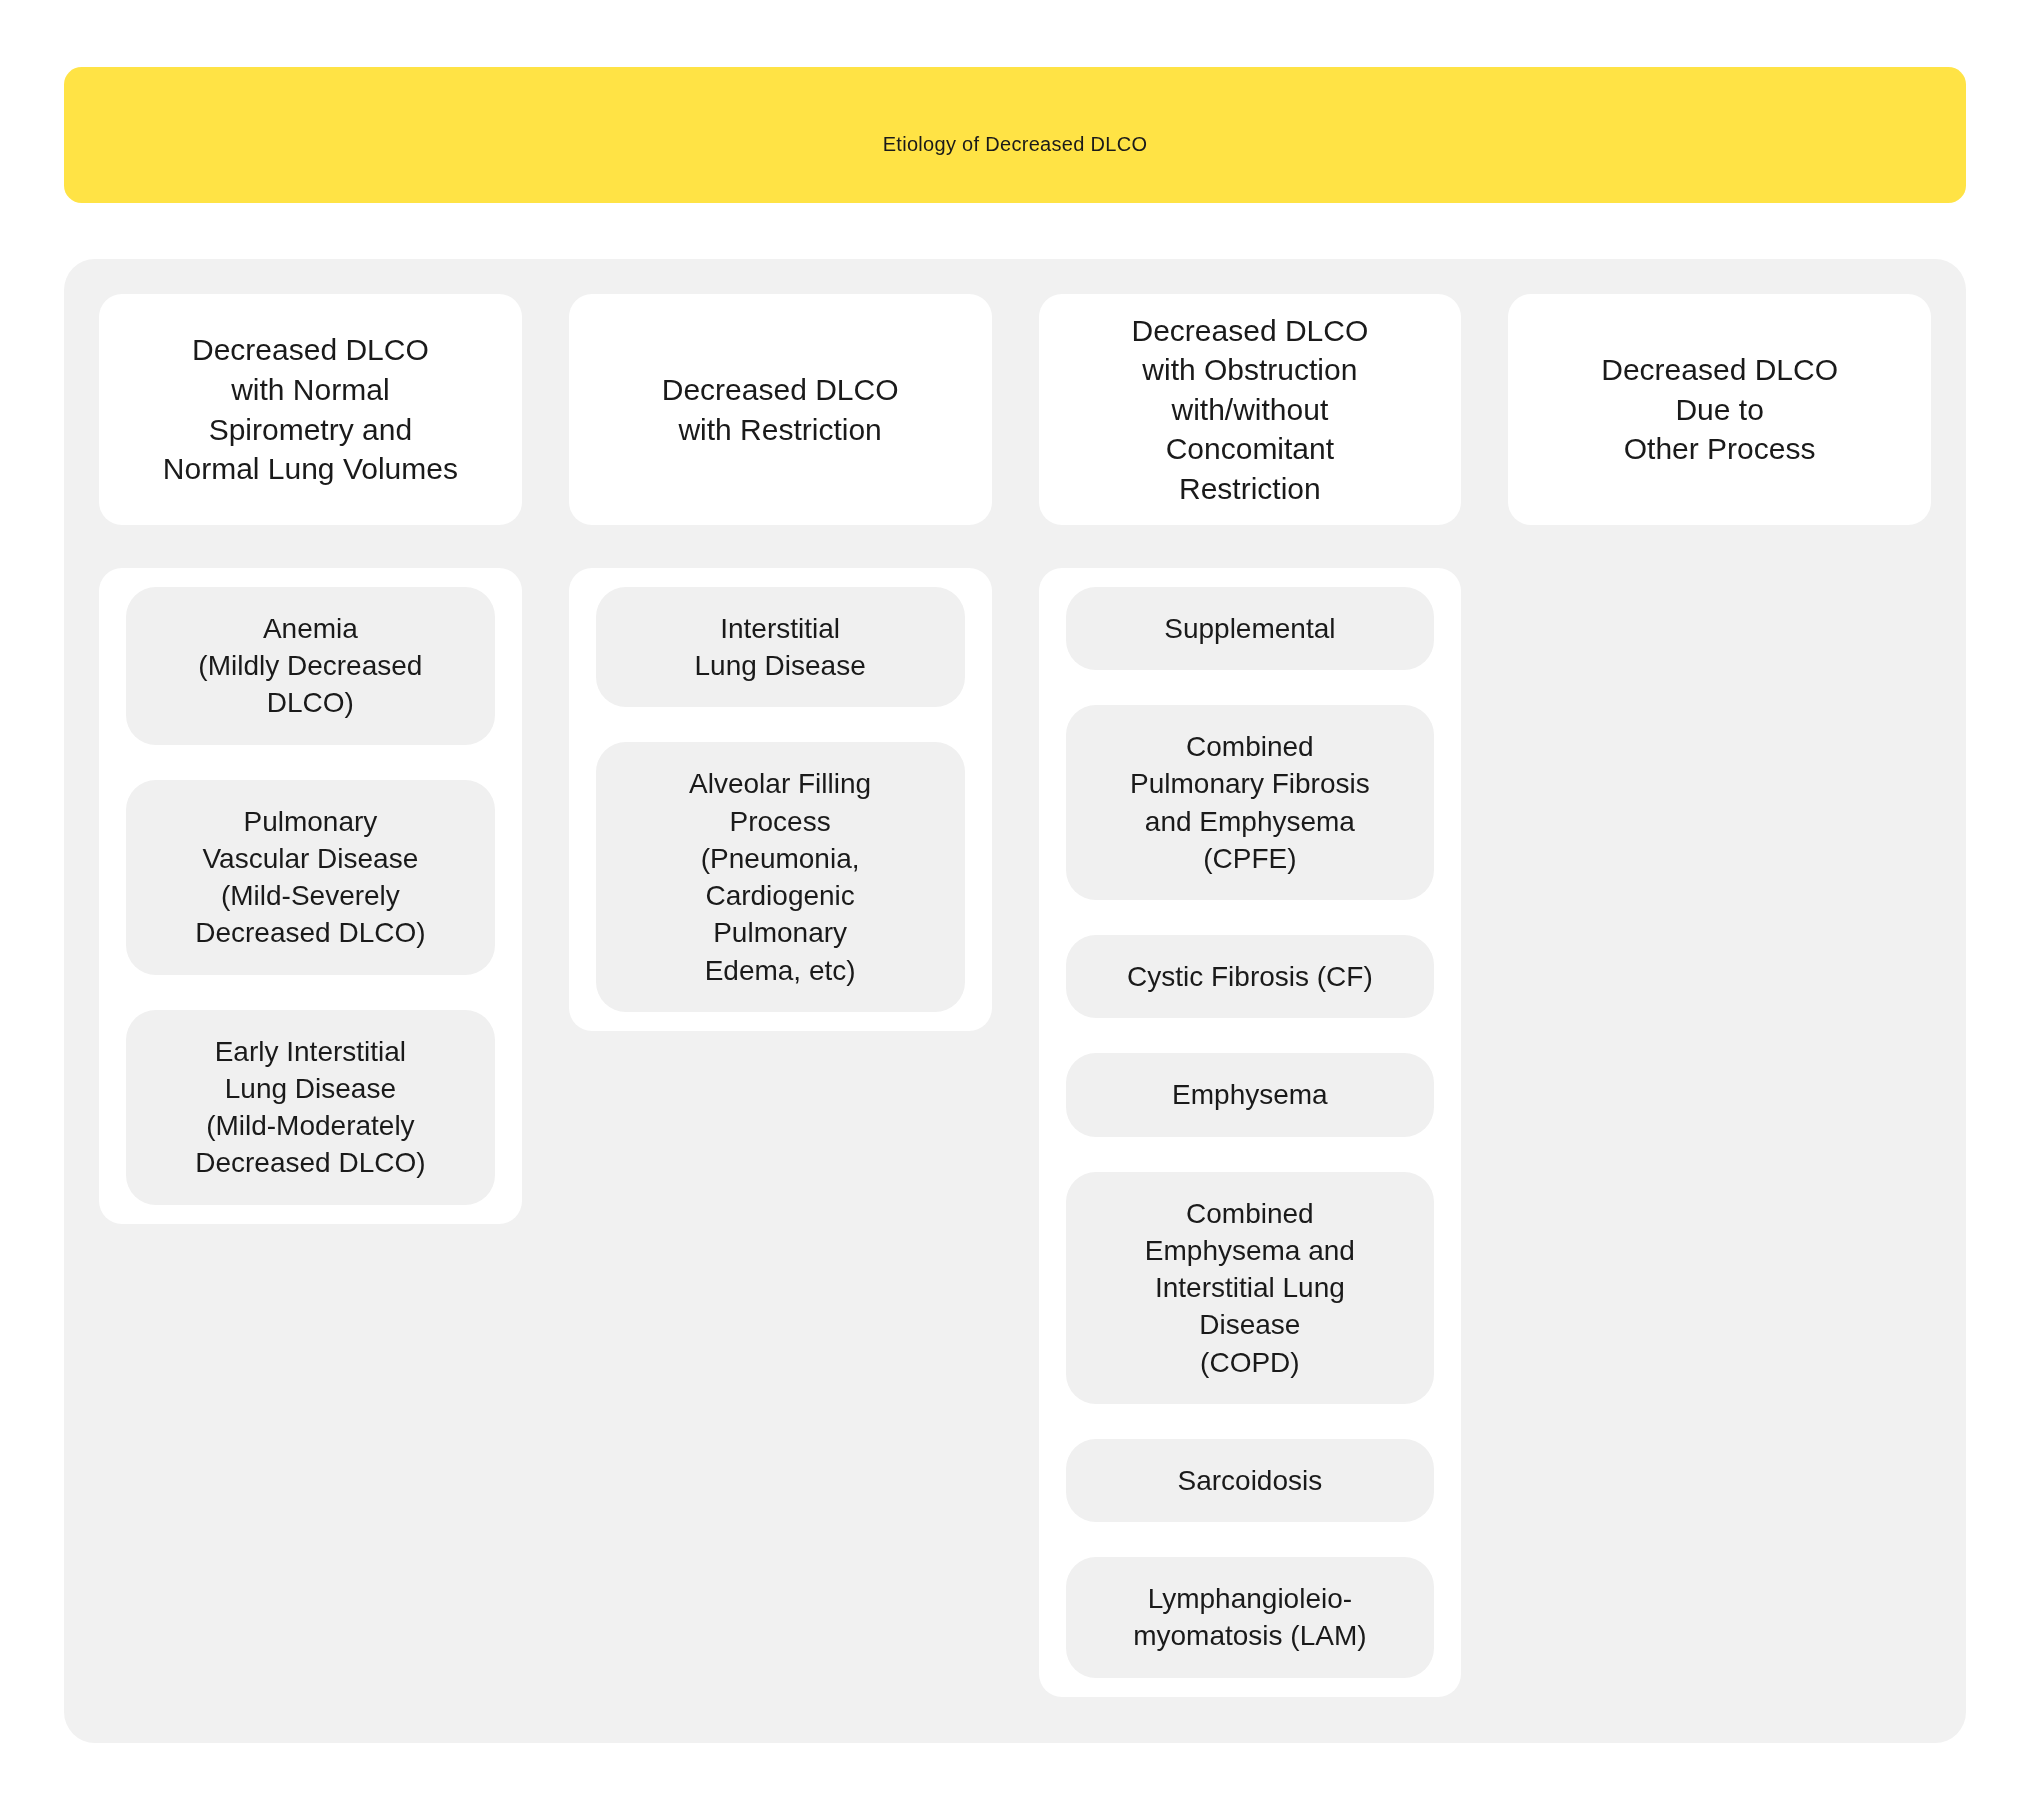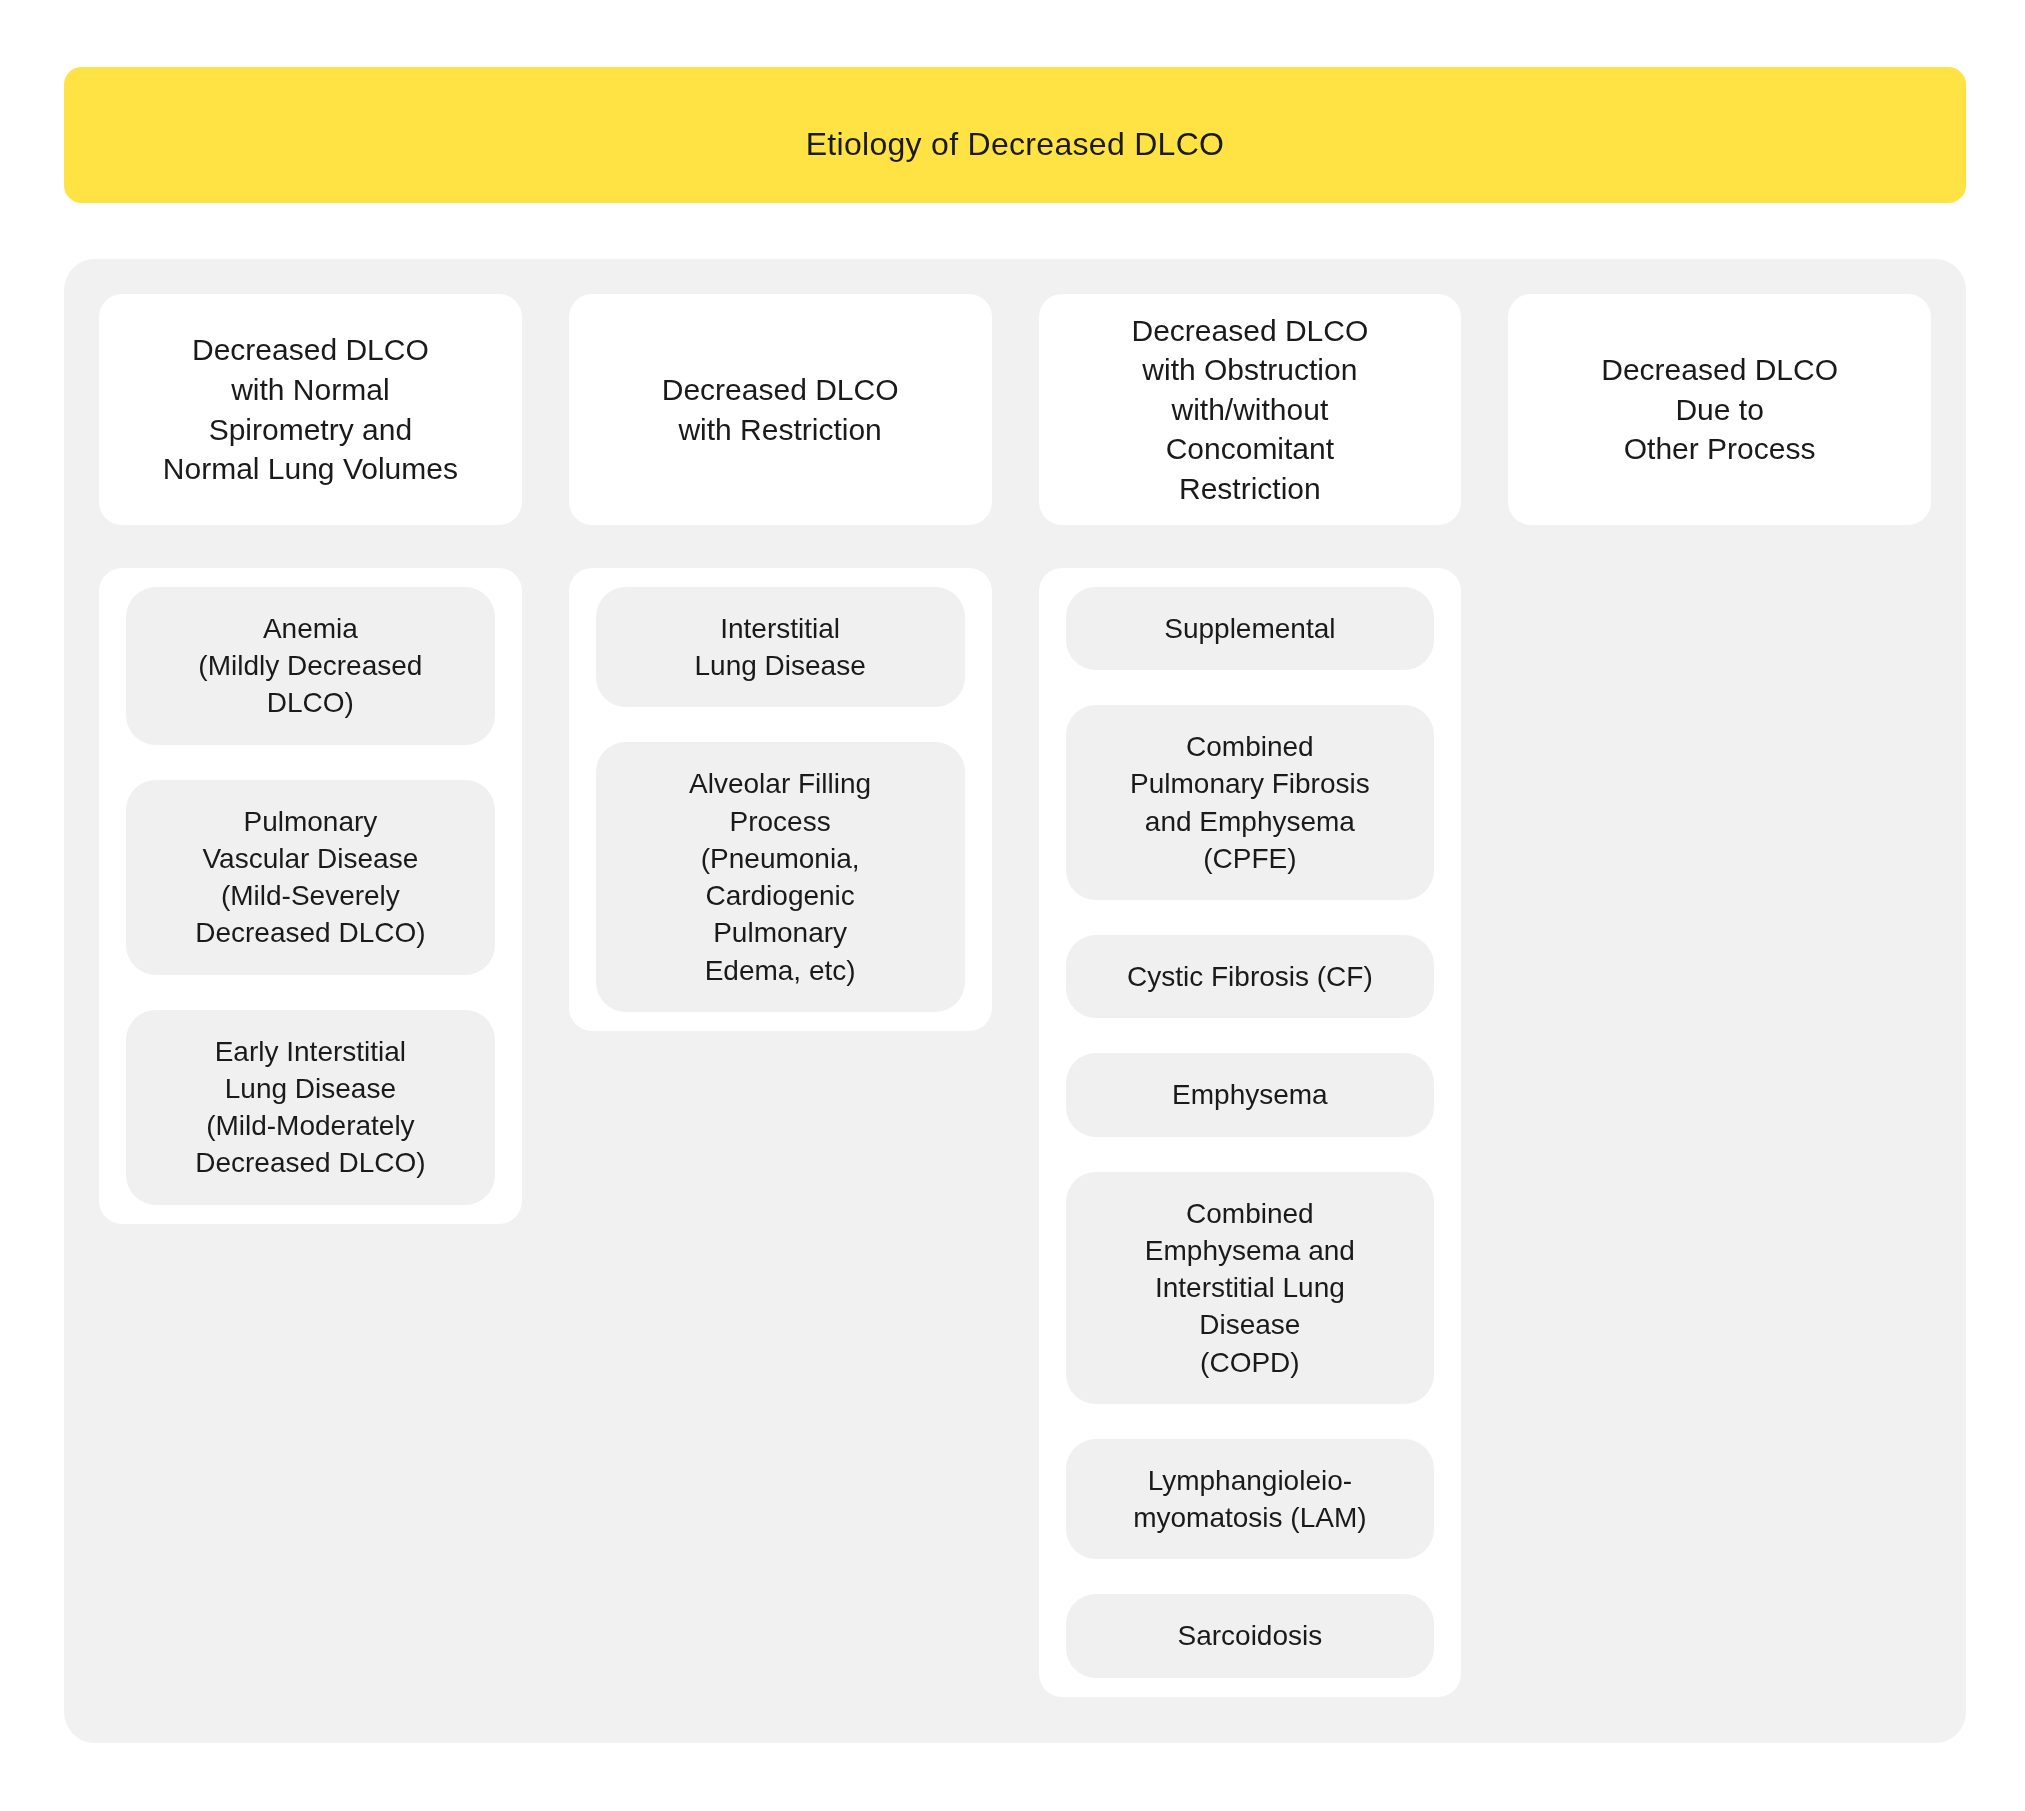--- a/index.html
+++ b/index.html
@@ -21,21 +21,21 @@
   }
   .banner {
     position: absolute;
     left: 64px; top: 67px;
     width: 1902px; height: 136px;
     background: var(--banner-yellow);
     border-radius: 17.6px;
     display: flex; align-items: center; justify-content: center;
   }
   .banner-title {
-    font-size: 32px;
+    font-size: 20px;
     letter-spacing: 0.3px;
     margin-top: 19px;
   }
   .board {
     position: absolute;
     left: 64px; top: 259px;
     width: 1902px; height: 1484px;
     background: var(--board-gray);
     border-radius: 31px;
     padding: 35px;
@@ -139,23 +139,23 @@
 Pulmonary Fibrosis
 and Emphysema
 (CPFE)</div>
         <div class="item">Cystic Fibrosis (CF)</div>
         <div class="item">Emphysema</div>
         <div class="item">Combined
 Emphysema and
 Interstitial Lung
 Disease
 (COPD)</div>
+        <div class="item">Sarcoidosis</div>
         <div class="item">Lymphangioleio-
 myomatosis (LAM)</div>
-        <div class="item">Sarcoidosis</div>
       </div>
     </div>
 
     <div class="column">
       <div class="card col-header">Decreased DLCO
 Due to
 Other Process</div>
     </div>
 
   </div>

